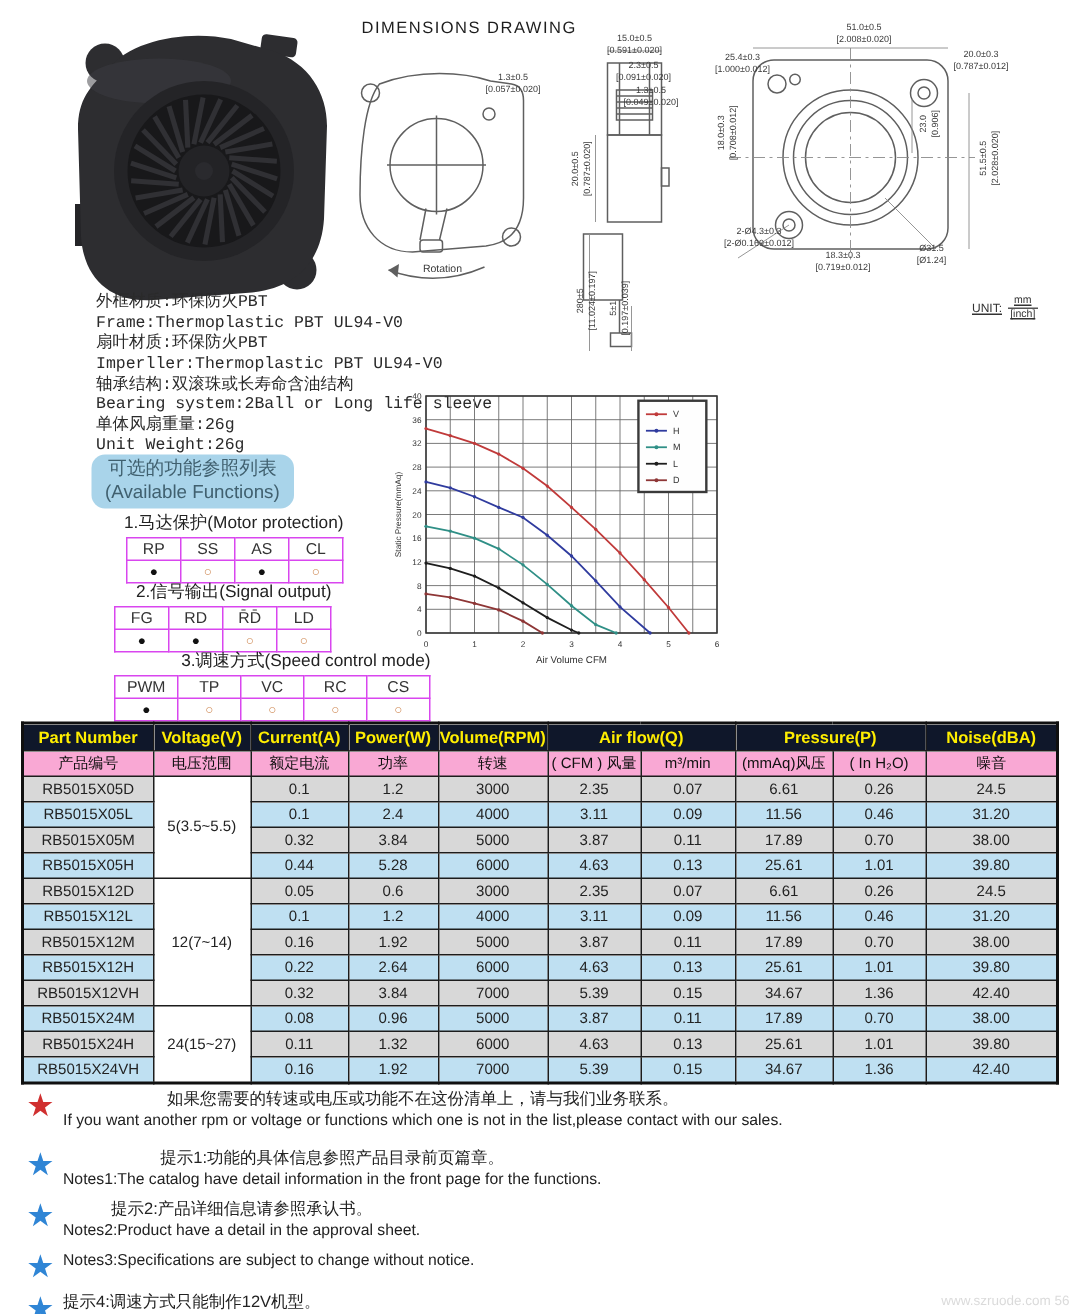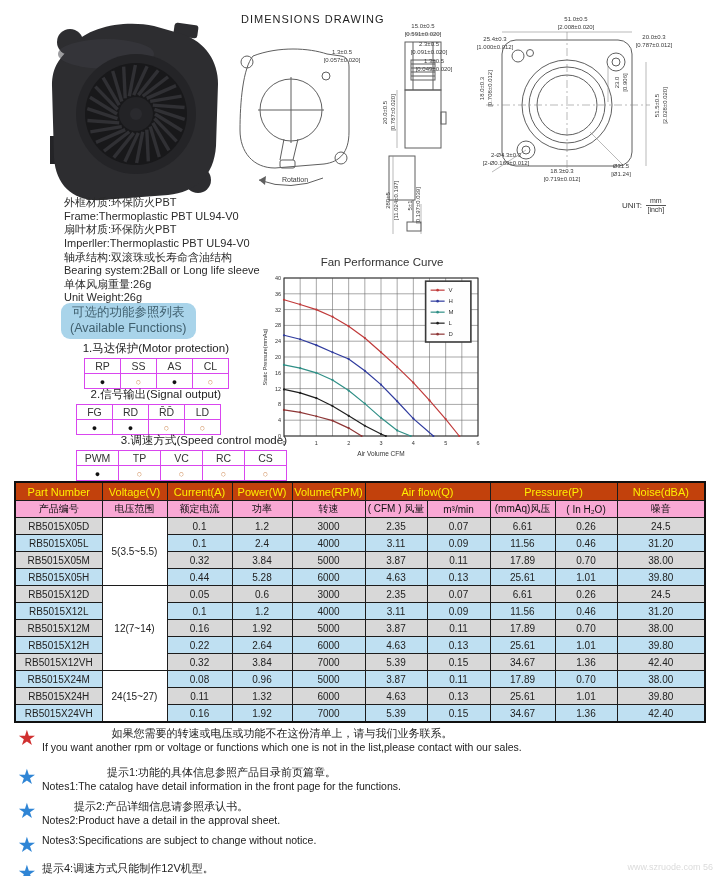--- a/index.html
+++ b/index.html
@@ -4,46 +4,46 @@
 <style>
   html,body{margin:0;padding:0;background:#fff;}
   .page{position:relative;width:721px;height:876px;background:#ffffff;overflow:hidden;
         font-family:"Liberation Sans","DejaVu Sans",sans-serif;color:#222;}
   .abs{position:absolute;}
   
   .dim{position:absolute;font-size:6px;line-height:1.25;white-space:pre-line;color:#3a3a3a;text-align:center;}
   .dim.v{transform:rotate(-90deg);}
   .dim-title{position:absolute;left:241px;top:13px;font-size:11px;letter-spacing:1px;color:#1d1d1d;}
   .rot-label{position:absolute;left:263px;top:176px;width:64px;text-align:center;font-size:7px;color:#3a3a3a;}
-  .unit{position:absolute;left:622px;top:197px;display:flex;gap:4px;align-items:center;color:#333;}
+  .unit{position:absolute;left:648px;top:197px;display:flex;gap:4px;align-items:center;color:#333;text-decoration:underline;}
   .unit .u-lbl{font-size:8px;}
   .unit .frac{display:inline-block;text-align:center;font-size:7px;line-height:1.15;}
   .unit .frac .top{display:block;border-bottom:1px solid #555;padding:0 4px;}
   .unit .frac .bot{display:block;}
   
-  .materials{position:absolute;left:64px;top:196px;font-size:11px;line-height:1.24;color:#2a2a2a;}
+  .materials{position:absolute;left:64px;top:196px;font-size:11px;line-height:1.24;color:#2a2a2a;font-family:Liberation Mono, monospace;}
   .materials div{white-space:nowrap;}
   
   .badge{position:absolute;left:61px;top:303px;background:#a9d4ea;border-radius:9px;
          padding:2px 9px 3px 9px;font-size:12.5px;line-height:1.25;color:#40606f;text-align:center;}
   .fsec{position:absolute;}
   .fsec-title{font-size:11.5px;color:#222;margin-bottom:2px;text-align:right;}
   .ftab{border-collapse:collapse;margin-left:20px;}
   .ftab td{border:1px solid #d946ef;text-align:center;font-size:10.5px;height:14px;min-width:31px;padding:0 2px;color:#333;}
   .ftab.wide td{min-width:37px;}
   .dot-f{color:#111;font-size:9px;}
   .dot-e{color:#cf8a55;font-size:9px;}
   
   .chart-wrap{position:absolute;left:260px;top:256px;width:244px;}
   .chart-title{text-align:center;font-size:11.5px;color:#333;margin-bottom:2px;}
   
   .spec-holder{position:absolute;left:14px;top:481px;width:690px;}
   table.spec{border-collapse:collapse;width:690px;border:2px solid #101010;table-layout:fixed;}
   table.spec th,table.spec td{border:1px solid #1c1c1c;text-align:center;font-size:10px;padding:0;height:16px;overflow:hidden;white-space:nowrap;}
-  table.spec th.h1{background:#c2410c;color:#ffee00;font-size:11px;font-weight:normal;height:17px;}
+  table.spec th.h1{background:#0f172a;color:#ffee00;font-size:11px;font-weight:bold;height:17px;}
   table.spec th.h2{background:#f9a8d4;font-weight:normal;font-size:10px;height:16px;color:#111;}
   table.spec tr.rg td{background:#d8d8d8;}
   table.spec tr.rb td{background:#bfe0f2;}
   table.spec td.volt{background:#ffffff !important;}
   
   .notes{position:absolute;left:12px;top:727px;width:702px;}
   .note{display:flex;align-items:flex-start;margin-bottom:7px;}
   .note.first{margin-bottom:12px;}
   .note .star{width:30px;flex:none;text-align:center;font-size:21px;line-height:1;margin-top:0;}
   .star.red{color:#d03030;}
@@ -277,21 +277,20 @@
               <td><span class="dot-e">○</span></td>
               <td><span class="dot-e">○</span></td>
               <td><span class="dot-e">○</span></td>
             </tr>
           </tbody>
         </table>
       </div>
   </div>
 
   <div class="chart-wrap">
-    <div class="chart-title">Fan Performance Curve</div>
     <svg id="chart-svg" width="244" height="196" viewBox="0 0 244 196">
         <line x1="24" y1="8" x2="24" y2="166" stroke="#6b6b6b" stroke-width="0.6"></line>
         <line x1="40.166666666666664" y1="8" x2="40.166666666666664" y2="166" stroke="#6b6b6b" stroke-width="0.6"></line>
         <line x1="56.33333333333333" y1="8" x2="56.33333333333333" y2="166" stroke="#6b6b6b" stroke-width="0.6"></line>
         <line x1="72.5" y1="8" x2="72.5" y2="166" stroke="#6b6b6b" stroke-width="0.6"></line>
         <line x1="88.66666666666666" y1="8" x2="88.66666666666666" y2="166" stroke="#6b6b6b" stroke-width="0.6"></line>
         <line x1="104.83333333333334" y1="8" x2="104.83333333333334" y2="166" stroke="#6b6b6b" stroke-width="0.6"></line>
         <line x1="121" y1="8" x2="121" y2="166" stroke="#6b6b6b" stroke-width="0.6"></line>
         <line x1="137.16666666666669" y1="8" x2="137.16666666666669" y2="166" stroke="#6b6b6b" stroke-width="0.6"></line>
         <line x1="153.33333333333331" y1="8" x2="153.33333333333331" y2="166" stroke="#6b6b6b" stroke-width="0.6"></line>

